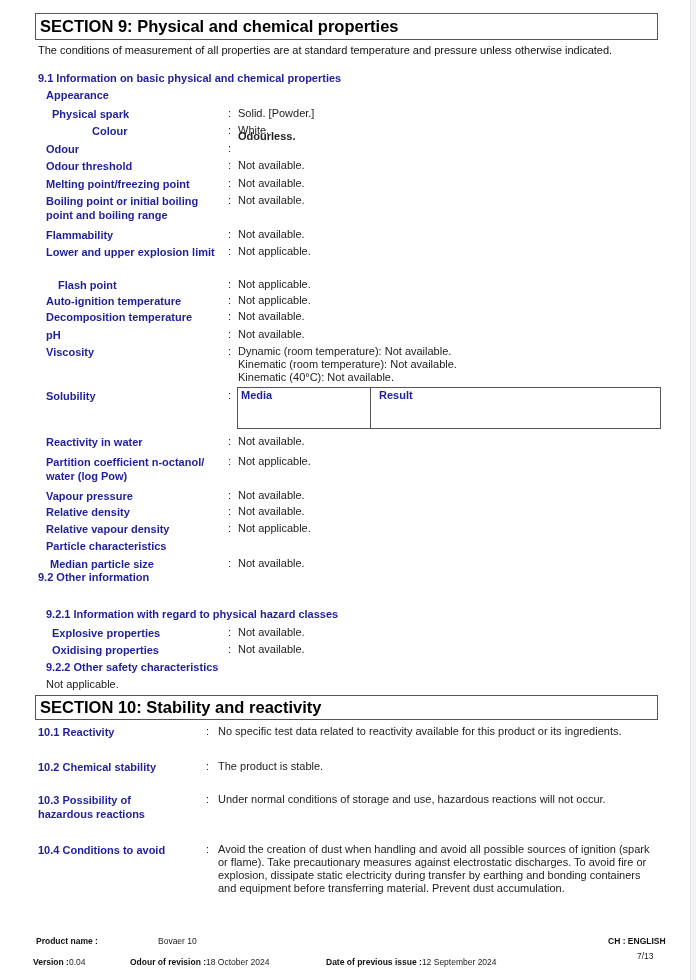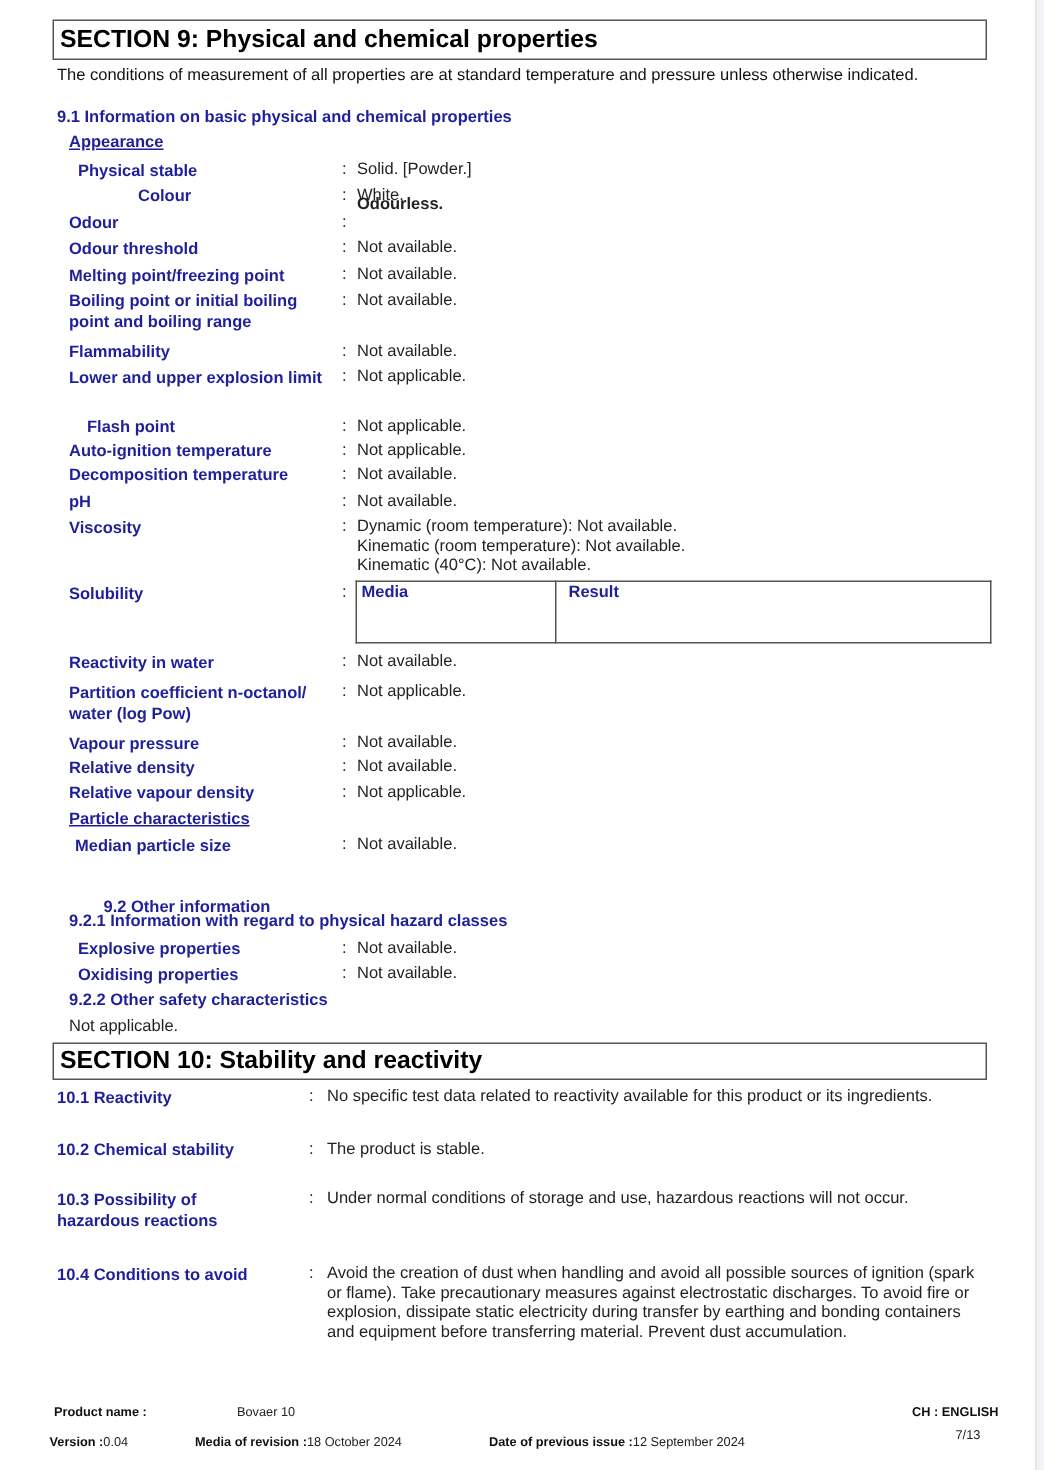--- a/index.html
+++ b/index.html
@@ -21,21 +21,21 @@
       position: absolute; left: 35px; width: 623px;
       border: 1px solid #555555;
       font-weight: bold; font-size: 16.5px; color: #000;
       padding-left: 4px;
       display: flex; align-items: center;
     }
     .abs { position: absolute; white-space: nowrap; }
     .intro { font-size: 11px; color: #111; }
     .h-blue { color: #1f1f9a; font-weight: bold; font-size: 11px; }
     .lbl { color: #1f1f9a; font-weight: bold; font-size: 11px; line-height: 14px; white-space: normal; }
-    .u { text-decoration: underline; }
+    .u { }
     .colon { font-size: 11px; color: #222; }
     .val { font-size: 11px; color: #222; line-height: 13px; }
     .plain { font-size: 11px; color: #222; }
 
     table.sol {
       position: absolute; left: 237px; top: 387px; width: 424px; height: 42px;
       border-collapse: collapse; font-size: 11px;
     }
     table.sol td, table.sol th {
       border: 1px solid #555555; text-align: left; vertical-align: top;
@@ -53,21 +53,21 @@
 <body>
 
 <div class="page-edge"></div>
 
 <div class="section-box" style="top:13px;height:27px;">SECTION 9: Physical and chemical properties</div>
 <div class="abs intro" style="left:38px;top:44px;">The conditions of measurement of all properties are at standard temperature and pressure unless otherwise indicated.</div>
 
 <div class="abs h-blue" style="left:38px;top:72px;">9.1 Information on basic physical and chemical properties</div>
 <div class="abs h-blue u" style="left:46px;top:89px;">Appearance</div>
 
-<div class="abs lbl" style="left:52px;top:107px;">Physical stable</div>
+<div class="abs lbl" style="left:52px;top:107px;">Physical spark</div>
 <div class="abs colon" style="left:228px;top:107px;">:</div>
 <div class="abs val" style="left:238px;top:107px;">Solid. [Powder.]</div>
 
 <div class="abs lbl" style="left:52px;top:124px;margin-left:40px;">Colour</div>
 <div class="abs colon" style="left:228px;top:124px;">:</div>
 <div class="abs val" style="left:238px;top:124px;">White.</div>
 
 <div class="abs lbl" style="left:46px;top:142px;">Odour</div>
 <div class="abs colon" style="left:228px;top:142px;">:</div>
 <div class="abs val" style="left:238px;top:130px;font-weight:bold;">Odourless.</div>
@@ -144,21 +144,21 @@
 <div class="abs lbl" style="left:46px;top:522px;">Relative vapour density</div>
 <div class="abs colon" style="left:228px;top:522px;">:</div>
 <div class="abs val" style="left:238px;top:522px;">Not applicable.</div>
 
 <div class="abs h-blue u" style="left:46px;top:540px;">Particle characteristics</div>
 
 <div class="abs lbl" style="left:50px;top:557px;">Median particle size</div>
 <div class="abs colon" style="left:228px;top:557px;">:</div>
 <div class="abs val" style="left:238px;top:557px;">Not available.</div>
 
-<div class="abs h-blue" style="left:38px;top:599px;margin-left:31px;">9.2 Other information</div>
+<div class="abs h-blue" style="left:38px;top:571px;">9.2 Other information</div>
 <div class="abs h-blue" style="left:46px;top:608px;">9.2.1 Information with regard to physical hazard classes</div>
 
 <div class="abs lbl" style="left:52px;top:626px;">Explosive properties</div>
 <div class="abs colon" style="left:228px;top:626px;">:</div>
 <div class="abs val" style="left:238px;top:626px;">Not available.</div>
 
 <div class="abs lbl" style="left:52px;top:643px;">Oxidising properties</div>
 <div class="abs colon" style="left:228px;top:643px;">:</div>
 <div class="abs val" style="left:238px;top:643px;">Not available.</div>
 
@@ -184,18 +184,18 @@
 <div class="abs val" style="left:218px;top:843px;width:432px;white-space:normal;">Avoid the creation of dust when handling and avoid all possible sources of ignition (spark or flame).  Take precautionary measures against electrostatic discharges. To avoid fire or explosion, dissipate static electricity during transfer by earthing and bonding containers and equipment before transferring material.  Prevent dust accumulation.</div>
 
 <div class="abs foot-b" style="left:36px;top:936px;">Product name :</div>
 <div class="abs foot-n" style="left:158px;top:936px;">Bovaer 10</div>
 <div class="abs foot-b" style="left:592px;top:936px;margin-left:16px;">CH : ENGLISH</div>
 
 <div class="abs" style="left:33px;top:951px;">
   <span class="foot-b">Version :</span><span class="foot-n">0.04</span>
 </div>
 <div class="abs" style="left:130px;top:951px;">
-  <span class="foot-b">Media of revision :</span><span class="foot-n">18 October 2024</span>
+  <span class="foot-b">Odour of revision :</span><span class="foot-n">18 October 2024</span>
 </div>
 <div class="abs" style="left:326px;top:951px;">
   <span class="foot-b">Date of previous issue :</span><span class="foot-n">12 September 2024</span>
 </div>
 <div class="abs foot-n" style="left:637px;top:951px;">7/13</div>
 
 </body></html>

